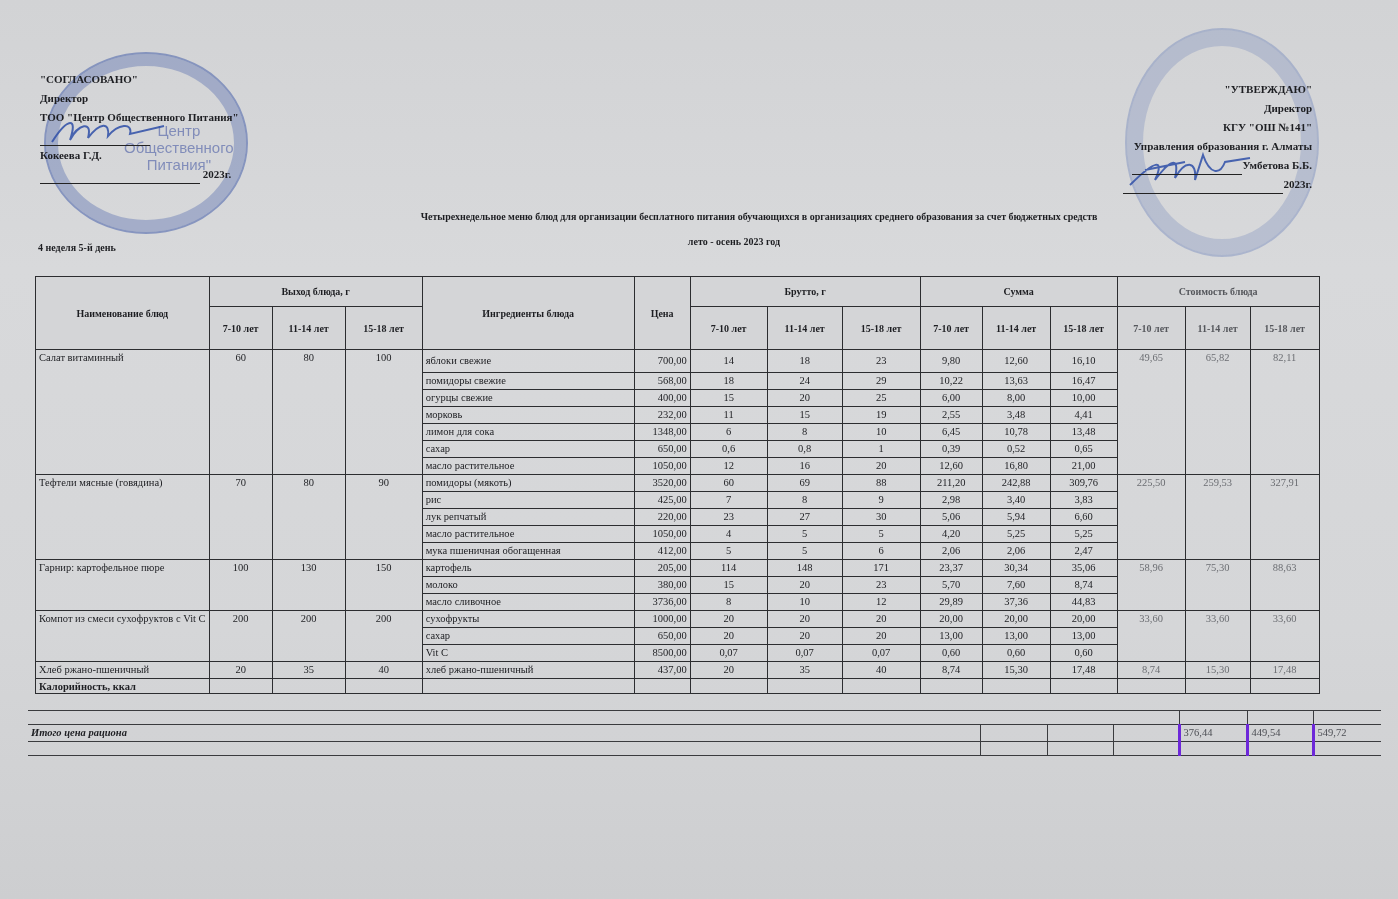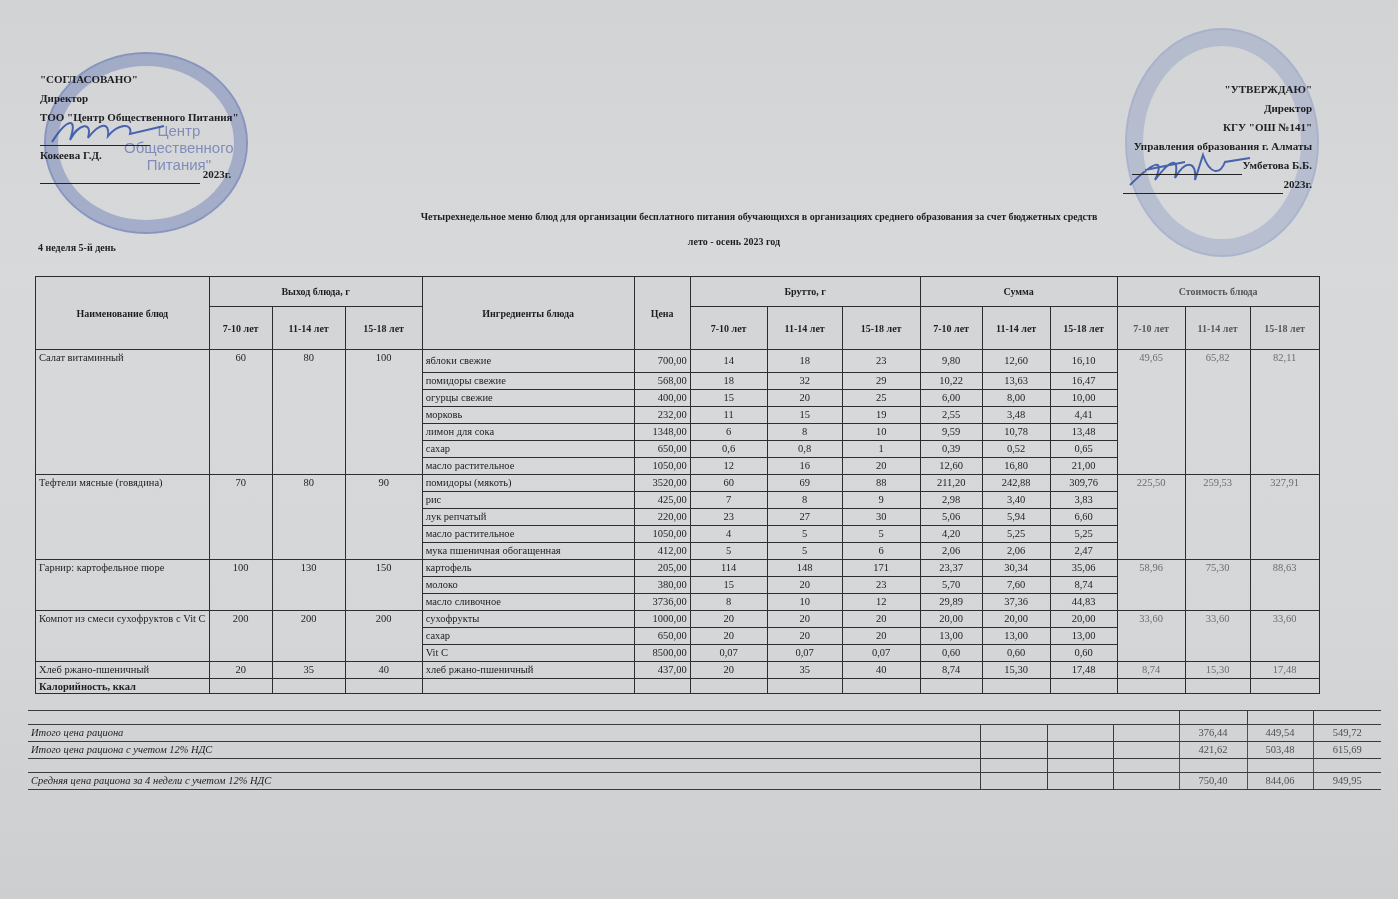--- a/index.html
+++ b/index.html
@@ -36,22 +36,22 @@
   td.r { text-align:right; }
   td.l { text-align:left; }
   td.faded { color:#6b6d72; text-align:center; vertical-align:top; }
   tr.row td { height:16px; line-height:16px; }
   tr.row.first td { height:22px; }
   td.dish { vertical-align:top; text-align:left; white-space:normal; line-height:16px; }
   tr.kcal td { height:14px; font-weight:bold; }
 
   table.totals { position:absolute; left:28px; top:710px; border-collapse:collapse; table-layout:fixed; font-size:10.5px; }
   table.totals td { border-top:1px solid #3a3b3e; border-bottom:1px solid #3a3b3e; height:16px; line-height:14px; padding:0 3px; white-space:nowrap; }
-  table.totals td.lbl { font-style:italic; font-weight:normal; }
-  table.totals td.v { text-align:center; color:#4d4f55; border-left:1px solid #6d28d9;margin-top:16px; }
+  table.totals td.lbl { font-style:italic; font-weight:bold; }
+  table.totals td.v { text-align:left; color:#4d4f55; border-left:3px solid #6d28d9;margin-top:16px; }
   table.totals td.e { border-left:1px solid #3a3b3e; }
   table.totals tr.spacer td { height:13px; }
 </style>
 </head>
 <body>
 
 <div class="stamp stamp-left">
   <div class="inner">
     <div>Центр</div>
     <div>Общественного</div>
@@ -147,21 +147,21 @@
         <td class="c" style="vertical-align:middle">12,60</td>
         <td class="c" style="vertical-align:middle">16,10</td>
         <td rowspan="7" class="faded">49,65</td>
         <td rowspan="7" class="faded">65,82</td>
         <td rowspan="7" class="faded">82,11</td>
       </tr>
       <tr class="row">
         <td class="l">помидоры свежие</td>
         <td class="r">568,00</td>
         <td class="c" style="vertical-align:middle">18</td>
-        <td class="c" style="vertical-align:middle">32</td>
+        <td class="c" style="vertical-align:middle">24</td>
         <td class="c" style="vertical-align:middle">29</td>
         <td class="c" style="vertical-align:middle">10,22</td>
         <td class="c" style="vertical-align:middle">13,63</td>
         <td class="c" style="vertical-align:middle">16,47</td>
       </tr>
       <tr class="row">
         <td class="l">огурцы свежие</td>
         <td class="r">400,00</td>
         <td class="c" style="vertical-align:middle">15</td>
         <td class="c" style="vertical-align:middle">20</td>
@@ -179,21 +179,21 @@
         <td class="c" style="vertical-align:middle">2,55</td>
         <td class="c" style="vertical-align:middle">3,48</td>
         <td class="c" style="vertical-align:middle">4,41</td>
       </tr>
       <tr class="row">
         <td class="l">лимон для сока</td>
         <td class="r">1348,00</td>
         <td class="c" style="vertical-align:middle">6</td>
         <td class="c" style="vertical-align:middle">8</td>
         <td class="c" style="vertical-align:middle">10</td>
-        <td class="c" style="vertical-align:middle">9,59</td>
+        <td class="c" style="vertical-align:middle">6,45</td>
         <td class="c" style="vertical-align:middle">10,78</td>
         <td class="c" style="vertical-align:middle">13,48</td>
       </tr>
       <tr class="row">
         <td class="l">сахар</td>
         <td class="r">650,00</td>
         <td class="c" style="vertical-align:middle">0,6</td>
         <td class="c" style="vertical-align:middle">0,8</td>
         <td class="c" style="vertical-align:middle">1</td>
         <td class="c" style="vertical-align:middle">0,39</td>
@@ -397,41 +397,23 @@
       </tr>
       <tr>
         <td class="lbl">Итого цена рациона</td>
         <td class="e"></td>
         <td class="e"></td>
         <td class="e"></td>
         <td class="v">376,44</td>
         <td class="v">449,54</td>
         <td class="v">549,72</td>
       </tr>
-      <tr>
-        <td class="lbl">Итого цена рациона с учетом 12% НДС</td>
-        <td class="e"></td>
-        <td class="e"></td>
-        <td class="e"></td>
-        <td class="v">421,62</td>
-        <td class="v">503,48</td>
-        <td class="v">615,69</td>
-      </tr>
       <tr class="spacer">
         <td class="lbl"></td>
         <td class="e"></td>
         <td class="e"></td>
         <td class="e"></td>
         <td class="v"></td>
         <td class="v"></td>
         <td class="v"></td>
       </tr>
-      <tr>
-        <td class="lbl">Средняя цена рациона за 4 недели с учетом 12% НДС</td>
-        <td class="e"></td>
-        <td class="e"></td>
-        <td class="e"></td>
-        <td class="v">750,40</td>
-        <td class="v">844,06</td>
-        <td class="v">949,95</td>
-      </tr>
     </tbody>
 </table>
 
 </body></html>

